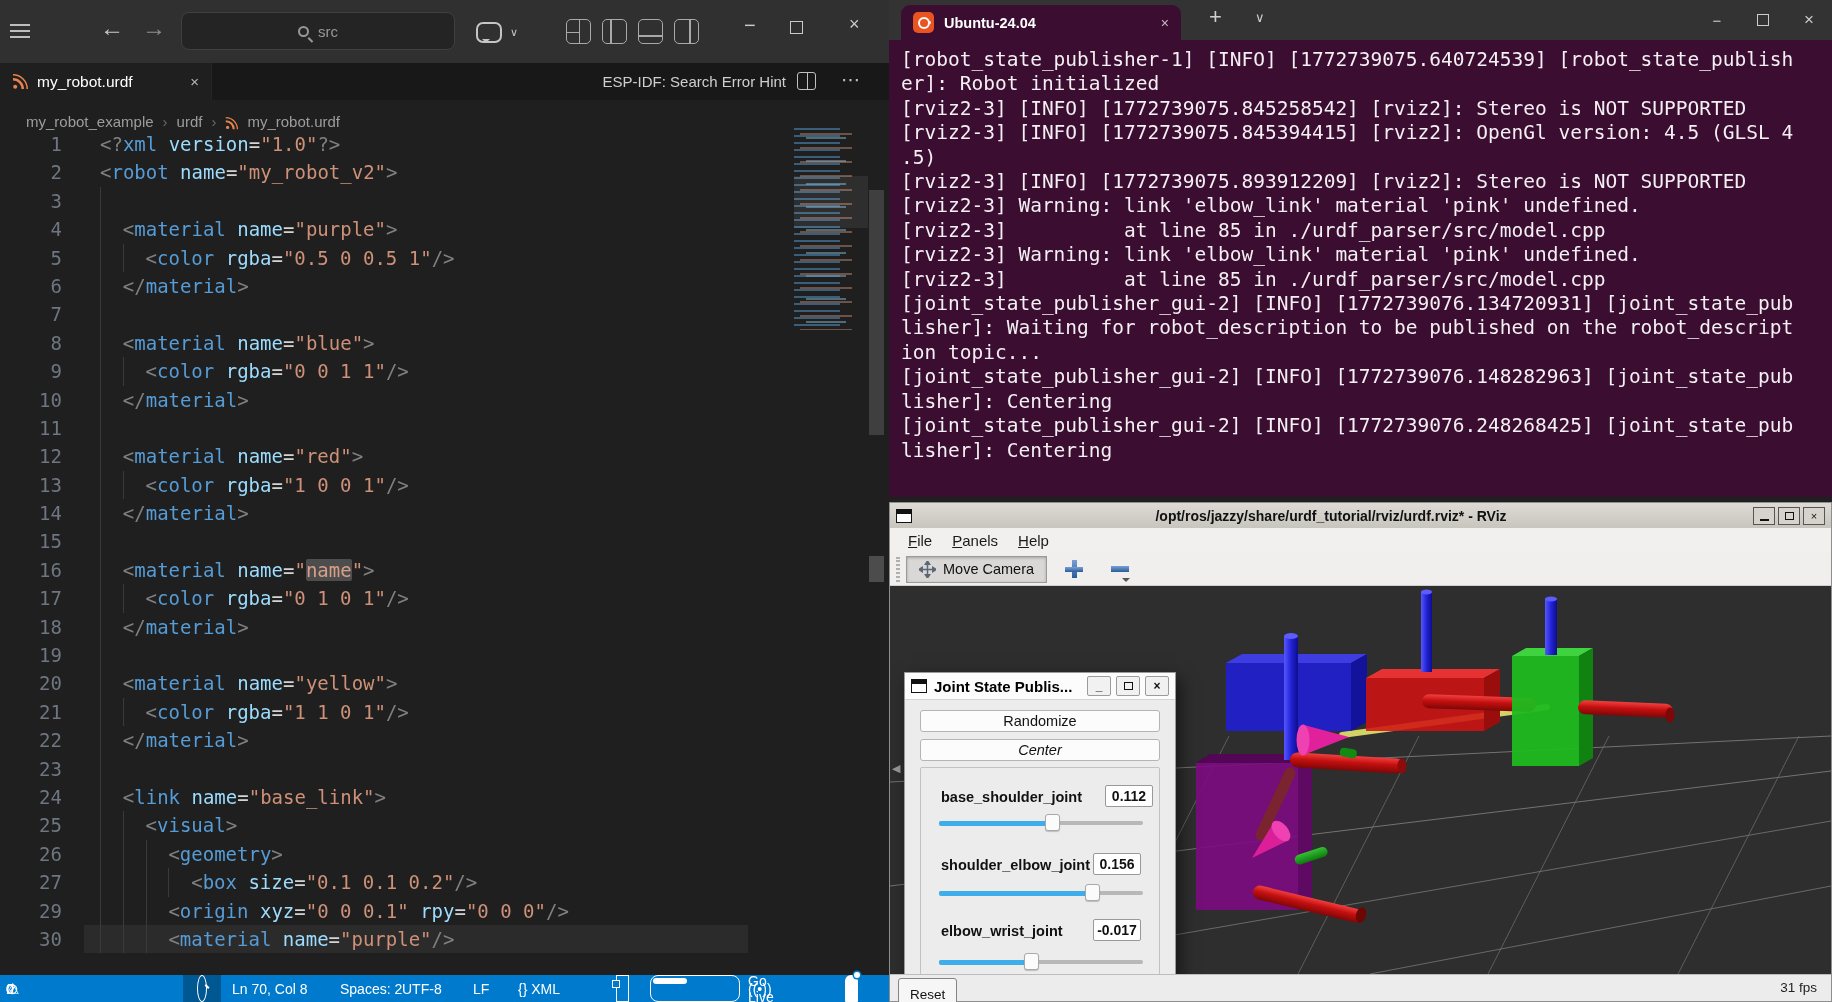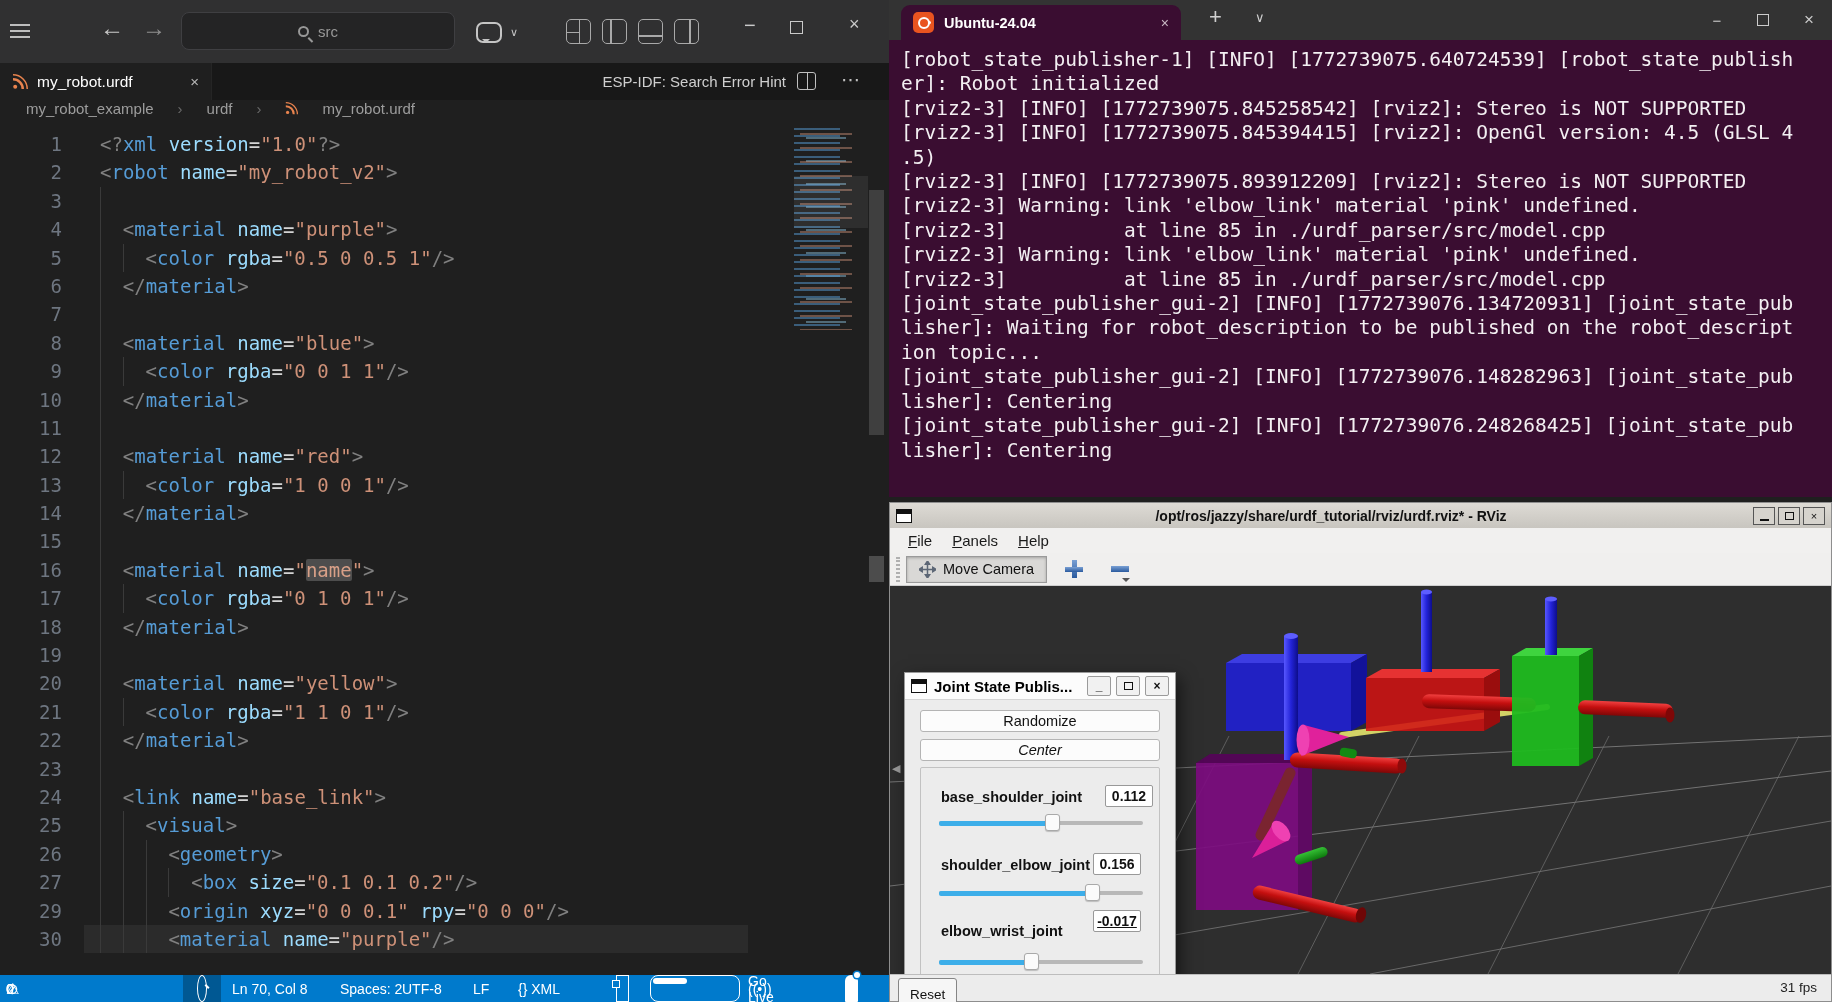--- a/index.html
+++ b/index.html
@@ -36,22 +36,22 @@
   #vs-tabbar{position:absolute;left:0;top:63px;width:893px;height:37px;background:#181818;}
   #vs-tab{position:absolute;left:0;top:0;width:212px;height:37px;background:#1f1f1f;border-right:1px solid #252525;
      display:flex;align-items:center;gap:9px;padding:0 12px;}
   #vs-tab .lab{color:#fff;font-size:15.5px;}
   #vs-tab .cl{margin-left:auto;color:#b6b6b6;font-size:15px;}
   #vs-hint{position:absolute;right:107px;top:0;height:37px;display:flex;align-items:center;color:#cfcfcf;font-size:15px;}
   #split-icon{position:absolute;left:797px;top:9px;width:19px;height:18px;border:1.6px solid #c0c0c0;border-radius:3px;}
   #split-icon::before{content:"";position:absolute;left:50%;top:0;width:1.6px;height:100%;background:#c0c0c0;}
   #dots-icon{position:absolute;left:841px;top:5px;color:#c0c0c0;font-size:19px;}
 
-  #vs-breadcrumb{position:absolute;left:0;top:100px;width:893px;height:30px;display:flex;align-items:flex-start;
-     padding-left:26px;gap:24px;color:#9d9d9d;font-size:15px;}
+  #vs-breadcrumb{position:absolute;left:0;top:100px;width:893px;height:30px;display:flex;align-items:flex-end;
+     padding-left:26px;gap:9px;color:#9d9d9d;font-size:15px;}
   .bc-sep{color:#6a6a6a;font-size:15px;}
   .bc-rss{display:inline-flex;margin-top:2px;}
 
   #vs-editor{position:absolute;left:0;top:130px;width:889px;height:845px;overflow:hidden;
      font-family:"DejaVu Sans Mono",monospace;font-size:19px;}
   .crow{height:28.4px;line-height:28.4px;white-space:pre;}
   .crow.cur{background:linear-gradient(90deg,transparent 0,transparent 84px,#2b2b2b 84px,#2b2b2b 748px,transparent 748px);}
   .gut{display:inline-block;width:62px;margin-right:38px;text-align:right;color:#6e7681;}
   .g{display:inline-block;width:22.8px;height:28.4px;vertical-align:top;box-shadow:inset 1px 0 0 #3a3a3a;}
   .c-p{color:#808080}.c-t{color:#569cd6}.c-a{color:#9cdcfe}.c-o{color:#d4d4d4}.c-s{color:#d4d4d4}
@@ -449,21 +449,21 @@
               <div class="j-handle" style="left: 105.84px;"></div>
             </div>
             <div class="j-label" style="top: 89px;">shoulder_elbow_joint</div>
             <div class="j-value" style="top: 85px;">0.156</div>
             <div class="j-slider" style="top: 116px;">
               <div class="j-track"></div>
               <div class="j-fill" style="width: 153.03px;"></div>
               <div class="j-handle" style="left: 145.53px;"></div>
             </div>
             <div class="j-label" style="top: 155px;">elbow_wrist_joint</div>
-            <div class="j-value" style="top: 142px; text-decoration: underline;">-0.017</div>
+            <div class="j-value" style="top: 151px;">-0.017</div>
             <div class="j-slider" style="top: 185px;">
               <div class="j-track"></div>
               <div class="j-fill" style="width: 92.55px;"></div>
               <div class="j-handle" style="left: 85.05px;"></div>
             </div>
           </div>
       </div>
     </div>
 
     <div id="rv-bottombar">

